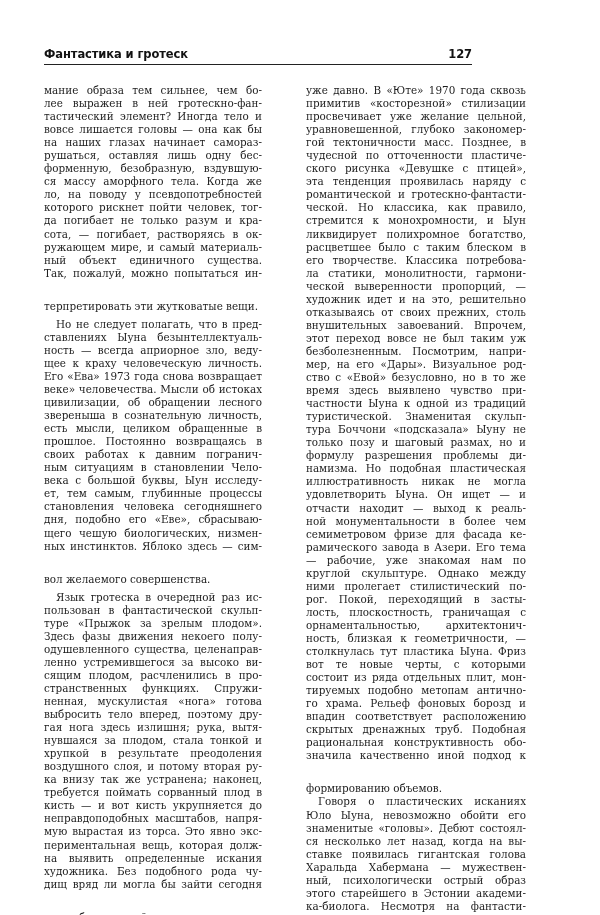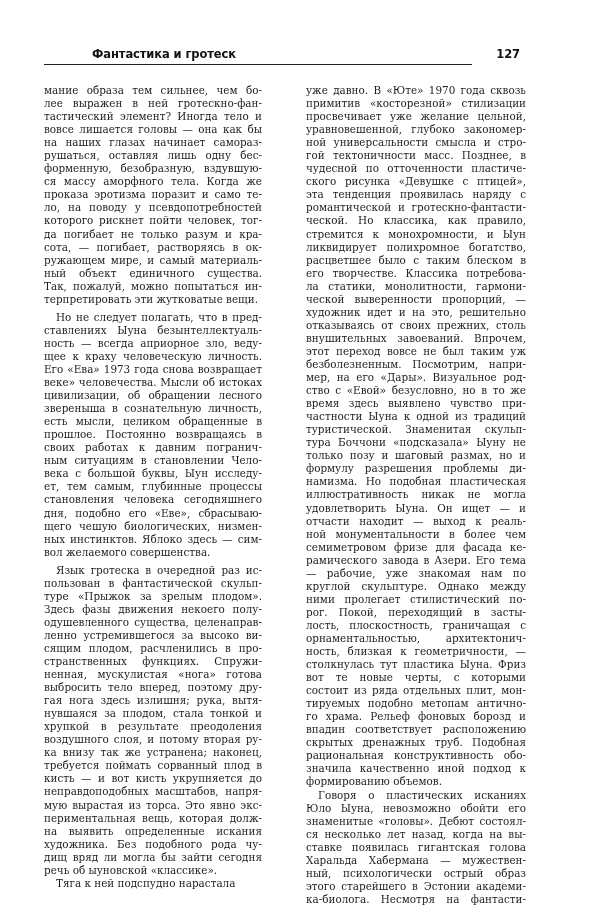--- a/index.html
+++ b/index.html
@@ -2,35 +2,35 @@
 <html><head>
 <meta charset="utf-8">
 <style>
   html, body { margin: 0; padding: 0; background: #ffffff; }
   body { width: 600px; height: 915px; position: relative; overflow: hidden; color: #1a1a1a; }
   .page { position: absolute; left: 0; top: 0; width: 600px; height: 915px; }
   .running-head {
     position: absolute; left: 44px; top: 47px; width: 428px;
     display: flex; justify-content: space-between; align-items: flex-end;
     font-family: "DejaVu Sans", sans-serif; font-weight: bold; font-size: 11.5px;
-    letter-spacing: -0.1px; color: #111; margin-left: 48px;
+    letter-spacing: -0.1px; color: #111;
   }
   .head-rule {
     position: absolute; left: 44px; top: 64px; width: 428px; height: 0;
     border-top: 1.5px solid #222;
   }
   .column {
     position: absolute; top: 84px; width: 218px;
     font-family: "DejaVu Serif", serif; font-size: 10.4px; line-height: 13.05px;
     color: #1c1c1c;
   }
   .col-left { left: 44px; }
   .col-right { left: 306px; width: 220px; }
   .line { display: block; white-space: nowrap; text-align: justify; text-align-last: justify; height: 13.05px; overflow: visible; }
-  .line.last { text-align-last: left; }
+  .line.last { text-align-last: left; margin-top: 20px; }
   .line.indent { padding-left: 12px; }
   .gap { display: block; height: 5px; }
 </style>
 </head>
 <body>
 
 <div class="page">
   <div class="running-head">
     <span>Фантастика и гротеск</span>
     <span>127</span>
@@ -39,21 +39,20 @@
 
   <div class="column col-left" id="col-left">
       <span class="line">мание образа тем сильнее, чем бо-</span>
       <span class="line">лее выражен в ней гротескно-фан-</span>
       <span class="line">тастический элемент? Иногда тело и</span>
       <span class="line">вовсе лишается головы — она как бы</span>
       <span class="line">на наших глазах начинает самораз-</span>
       <span class="line">рушаться, оставляя лишь одну бес-</span>
       <span class="line">форменную, безобразную, вздувшую-</span>
       <span class="line">ся массу аморфного тела. Когда же</span>
-      <span class="line">проказа эротизма поразит и само те-</span>
       <span class="line">ло, на поводу у псевдопотребностей</span>
       <span class="line">которого рискнет пойти человек, тог-</span>
       <span class="line">да погибает не только разум и кра-</span>
       <span class="line">сота, — погибает, растворяясь в ок-</span>
       <span class="line">ружающем мире, и самый материаль-</span>
       <span class="line">ный объект единичного существа.</span>
       <span class="line">Так, пожалуй, можно попытаться ин-</span>
       <span class="line last">терпретировать эти жутковатые вещи.</span>
       <span class="gap"></span>
       <span class="line indent">Но не следует полагать, что в пред-</span>
@@ -100,21 +99,20 @@
       <span class="line">художника. Без подобного рода чу-</span>
       <span class="line">дищ вряд ли могла бы зайти сегодня</span>
       <span class="line last">речь об ыуновской «классике».</span>
       <span class="line indent last">Тяга к ней подспудно нарастала</span>
     </div>
   <div class="column col-right" id="col-right">
       <span class="line">уже давно. В «Юте» 1970 года сквозь</span>
       <span class="line">примитив «косторезной» стилизации</span>
       <span class="line">просвечивает уже желание цельной,</span>
       <span class="line">уравновешенной, глубоко закономер-</span>
-      <span class="line">ной универсальности смысла и стро-</span>
       <span class="line">гой тектоничности масс. Позднее, в</span>
       <span class="line">чудесной по отточенности пластиче-</span>
       <span class="line">ского рисунка «Девушке с птицей»,</span>
       <span class="line">эта тенденция проявилась наряду с</span>
       <span class="line">романтической и гротескно-фантасти-</span>
       <span class="line">ческой. Но классика, как правило,</span>
       <span class="line">стремится к монохромности, и Ыун</span>
       <span class="line">ликвидирует полихромное богатство,</span>
       <span class="line">расцветшее было с таким блеском в</span>
       <span class="line">его творчестве. Классика потребова-</span>

